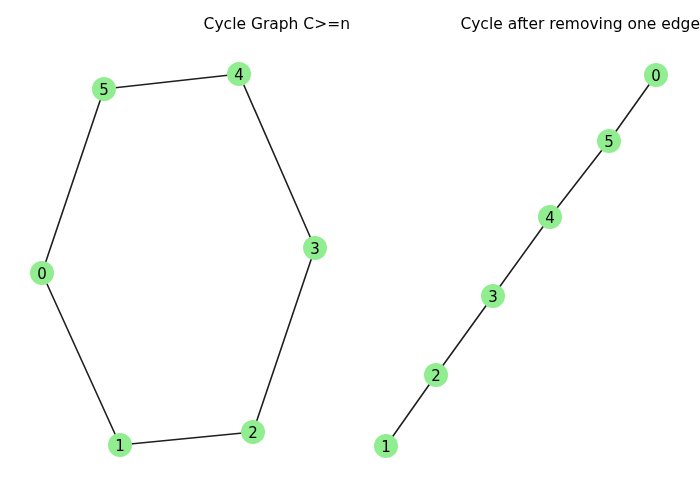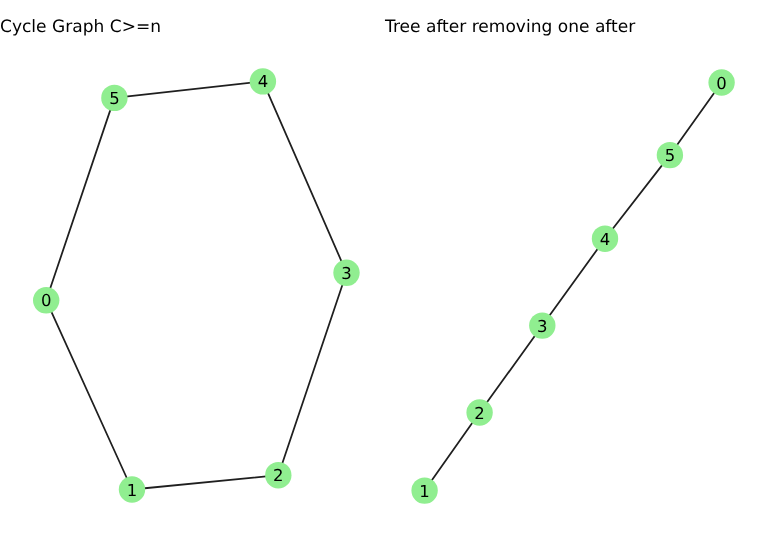--- a/index.html
+++ b/index.html
@@ -22,21 +22,21 @@
     width: 350px;
   }
   #panel-left  { left: 0; }
   #panel-right { left: 350px; }
 
   .panel-title {
     position: absolute;
     top: 15px;
     left: 0;
     width: 100%;
-    text-align: left;
+    text-align: right;
     font-size: 15.5px;
     color: #000000;
     font-family: "DejaVu Sans", sans-serif;
     white-space: nowrap;
   }
 
   .graph-svg {
     position: absolute;
     top: 0;
     left: 0;
@@ -98,21 +98,21 @@
           <text x="120" y="445.5" class="node-label" fill="#000000">1</text>
         </g>
         <g>
           <circle cx="42" cy="273" r="12" class="node-circle" fill="#90ee90"></circle>
           <text x="42" y="273.5" class="node-label" fill="#000000">0</text>
         </g>
       </svg>
   </div>
 
   <div class="panel" id="panel-right">
-    <div class="panel-title">Tree after removing one after</div>
+    <div class="panel-title">Cycle after removing one edge</div>
     <svg class="graph-svg" id="svg-right" viewBox="0 0 350 500" xmlns="http://www.w3.org/2000/svg">
         <line x1="36" y1="446" x2="86" y2="375" class="edge-line" stroke="#1f1f1f"></line>
         <line x1="86" y1="375" x2="143" y2="296" class="edge-line" stroke="#1f1f1f"></line>
         <line x1="143" y1="296" x2="200" y2="217" class="edge-line" stroke="#1f1f1f"></line>
         <line x1="200" y1="217" x2="259" y2="141" class="edge-line" stroke="#1f1f1f"></line>
         <line x1="259" y1="141" x2="306" y2="75" class="edge-line" stroke="#1f1f1f"></line>
         <g>
           <circle cx="306" cy="75" r="12" class="node-circle" fill="#90ee90"></circle>
           <text x="306" y="75.5" class="node-label" fill="#000000">0</text>
         </g>

